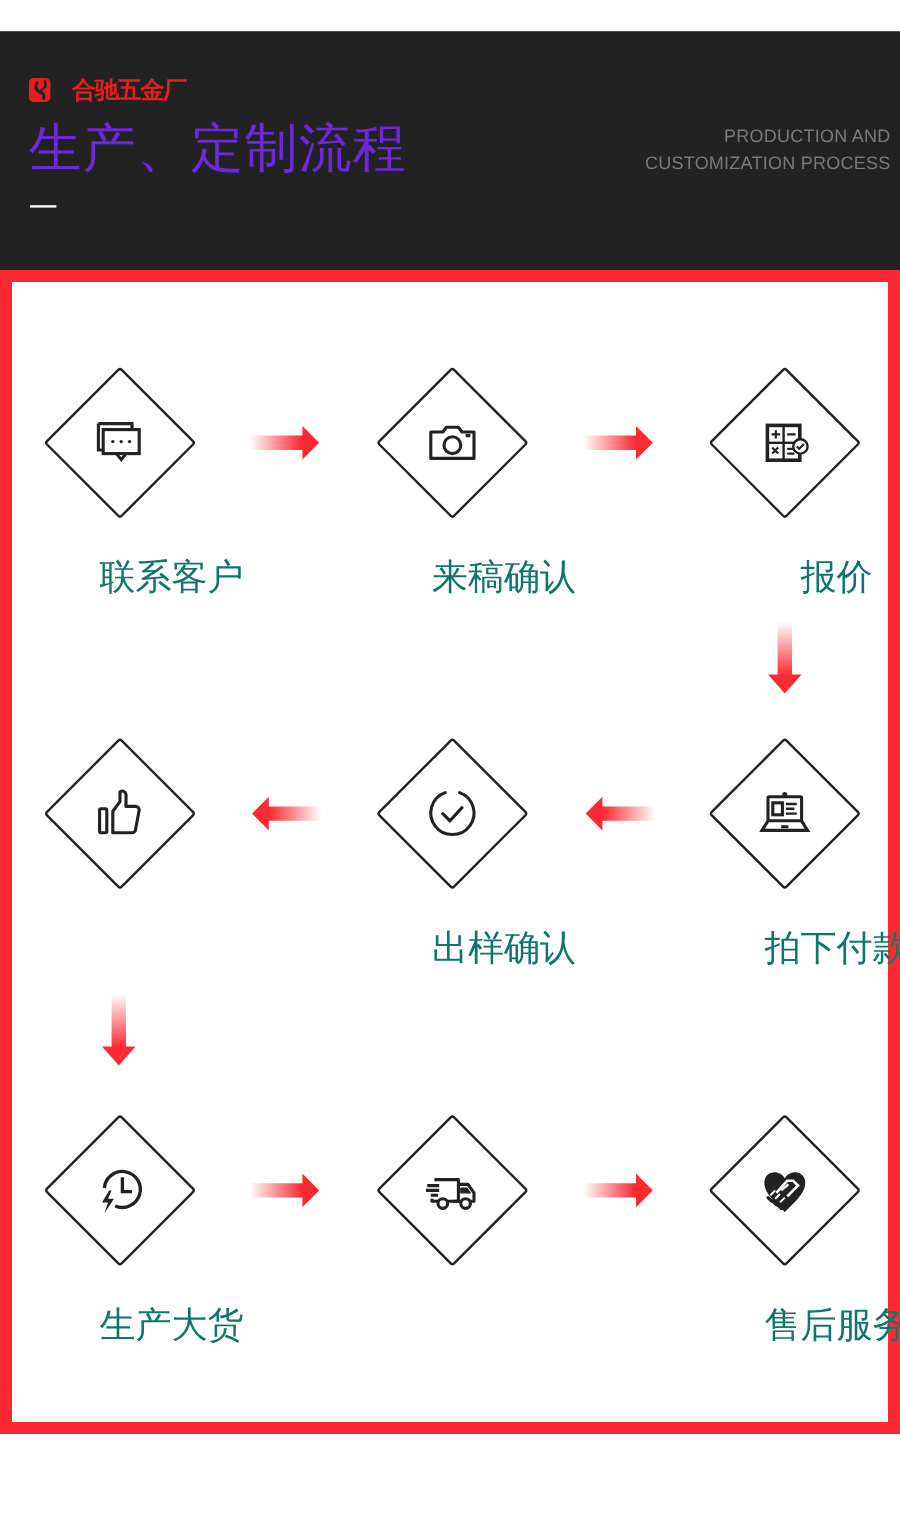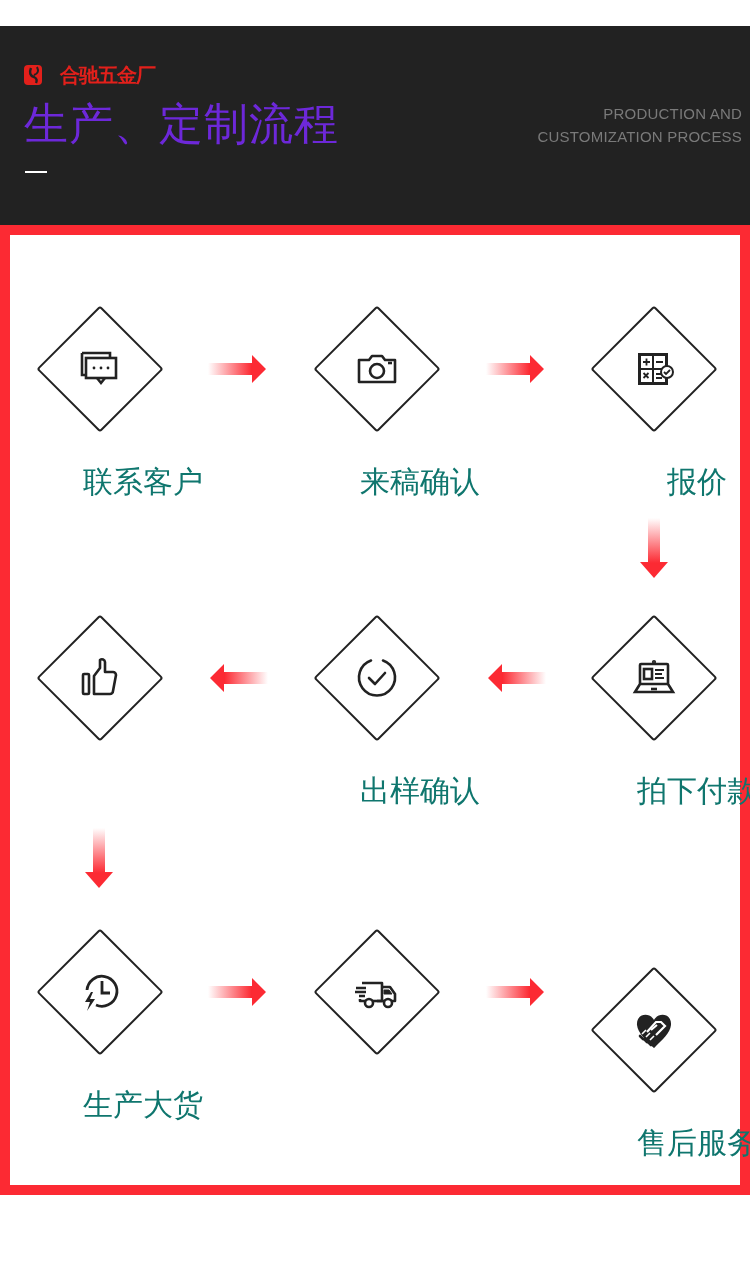--- a/index.html
+++ b/index.html
@@ -259,21 +259,21 @@
     </svg>
   </div>
 </div>
 
 <div class="arrow" style="left:486px; top:977px;">
   <svg width="60" height="30" viewBox="0 0 60 30">
       <path d="M0 9 h44 v-8 l14 14 l-14 14 v-8 h-44 z" fill="url(#gR)"></path>
     </svg>
 </div>
 
-<div class="step" style="left:584px; top:985px;">
+<div class="step" style="left:584px; top:947px;">
   <div class="diamond"></div>
   <div class="step-icon">
     <svg width="48" height="48" viewBox="0 0 48 48">
       <path d="M24 14 C20 6 6 7 7 19 C8 27 15 33 24 42 C33 33 40 27 41 19 C42 7 28 6 24 14 Z" fill="#222"></path>
       <path d="M17 26 l9 -10 l5 0 l4 4 l-9 9" fill="none" stroke="#fff" stroke-width="2.2"></path>
       <path d="M21 24 l6 -5" stroke="#fff" stroke-width="2"></path>
       <path d="M10 30 l3 3 M14 33 l3 3 M18 36 l3 3 M22 38 l2 2" stroke="#222" stroke-width="2.6" stroke-linecap="round"></path>
       <path d="M12 28 l4 -4 M16 31 l4 -4 M20 34 l4 -4" stroke="#fff" stroke-width="1.6"></path>
     </svg>
   </div>

